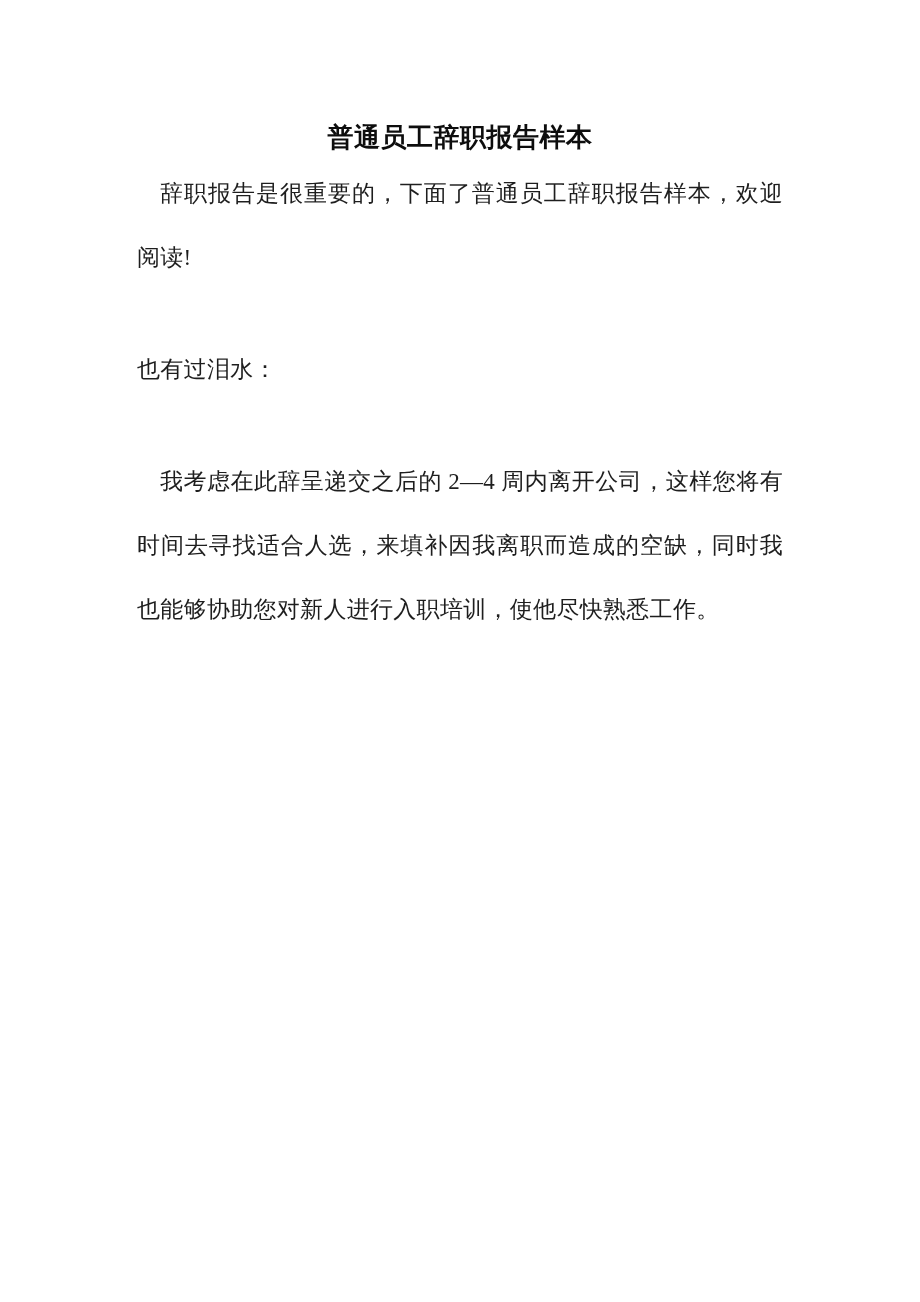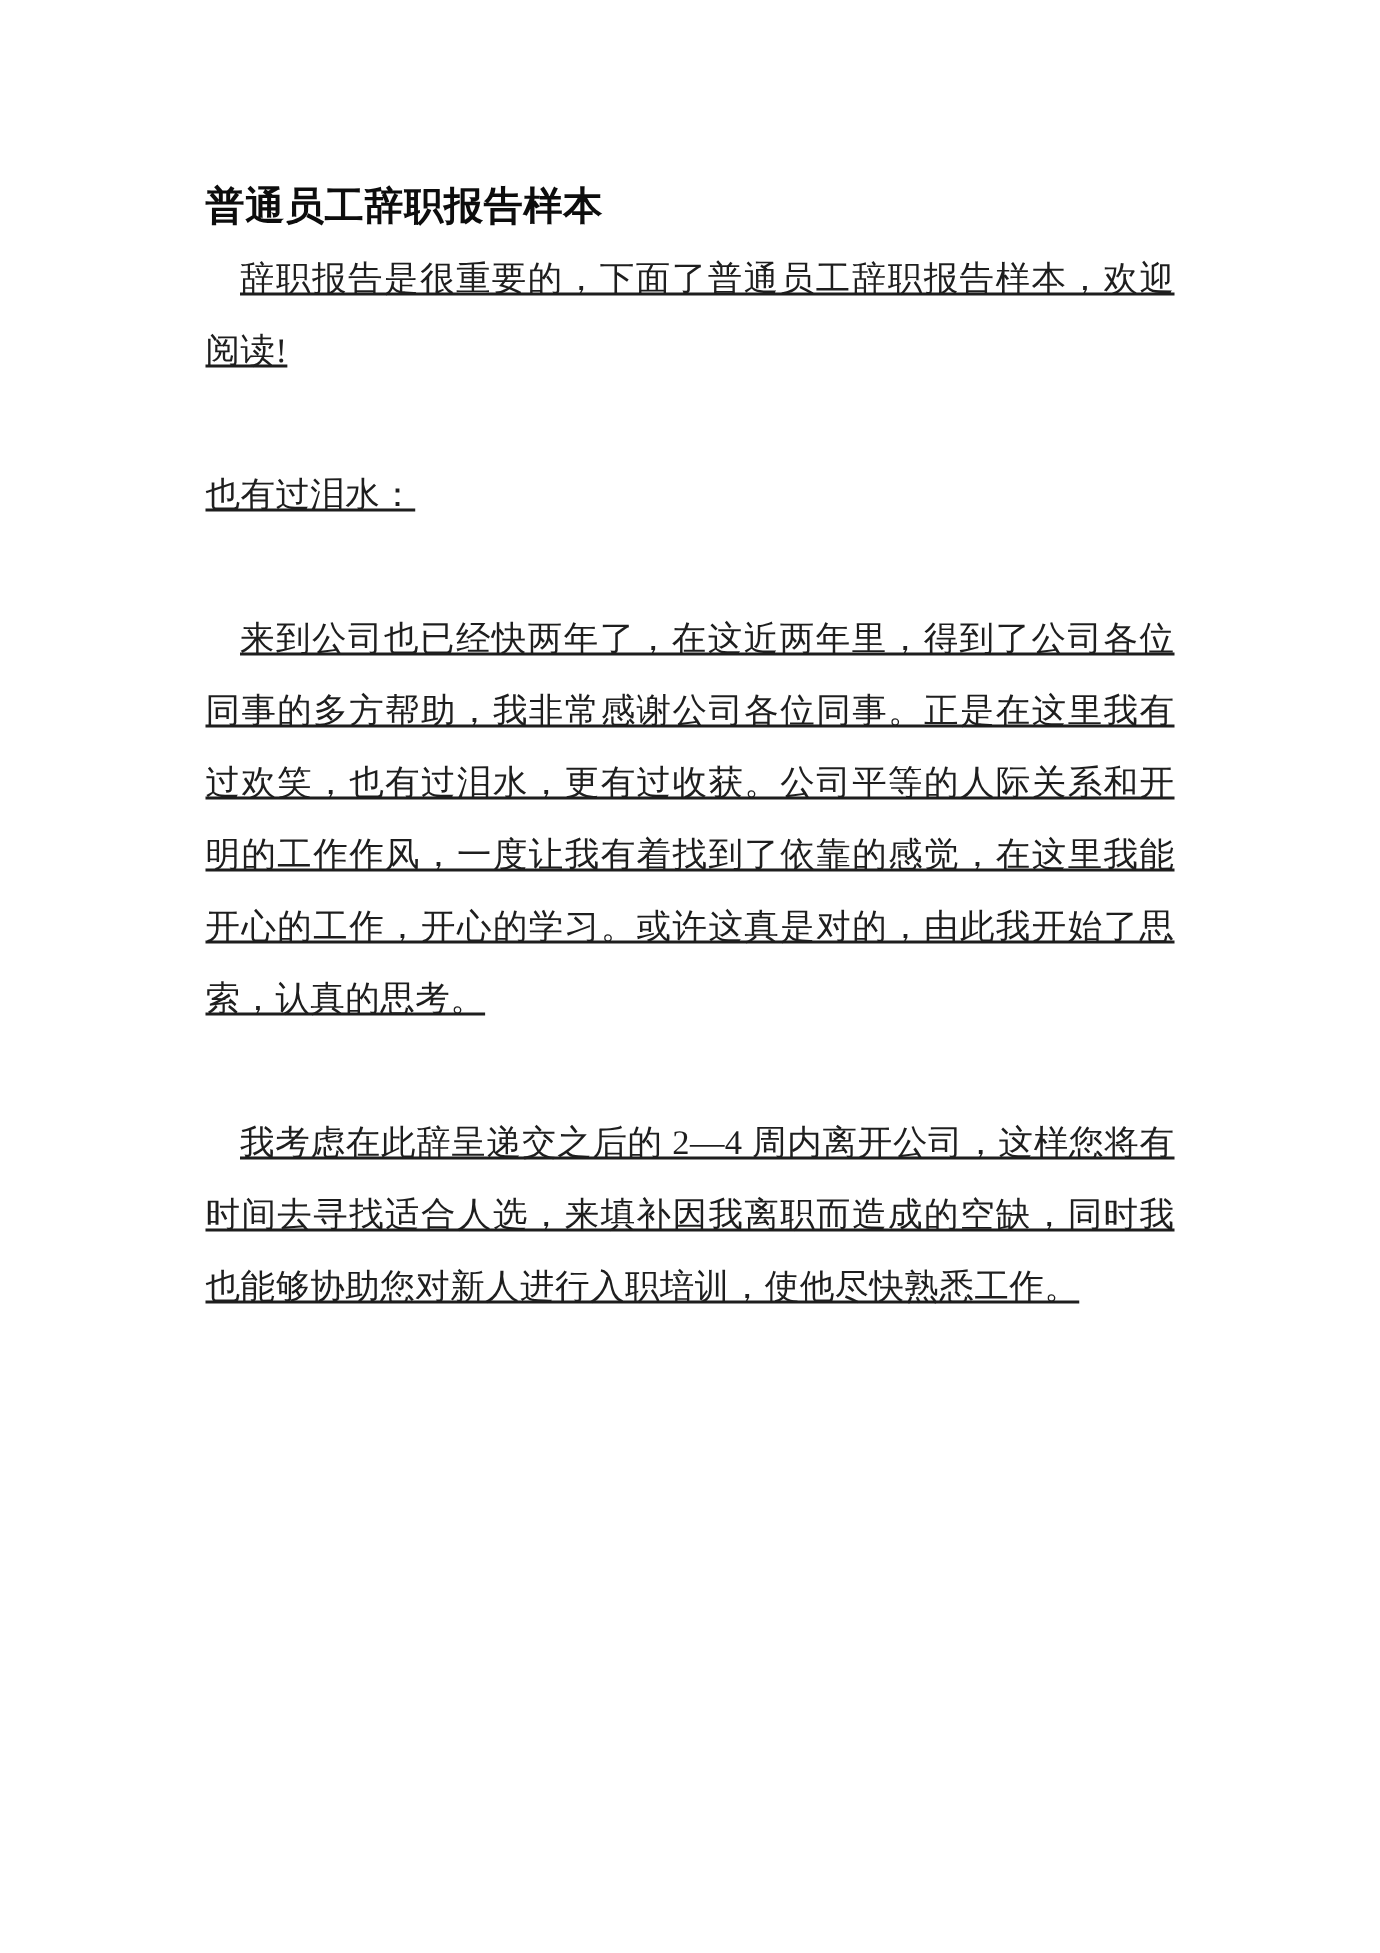--- a/index.html
+++ b/index.html
@@ -17,46 +17,44 @@
     padding: 114px 137px 40px 137px;
     overflow: hidden;
     font-family: "Liberation Serif", "DejaVu Serif", serif;
     color: #1e1e1e;
   }
   .doc-title {
     margin: 0;
     font-size: 26px;
     line-height: 48px;
     font-weight: bold;
-    text-align: left;
+    text-align: center;
     color: #0d0d0d;
     letter-spacing: 0.5px;
   }
   .para {
     margin: 0;
     font-size: 23px;
-    line-height: 48px;
+    line-height: 64px;
     text-align: justify;
     letter-spacing: 0.3px;
-    text-decoration: underline;
   }
   .indent {
     text-indent: 23px;
   }
   .gap-above {
     margin-top: 48px;
   }
 </style>
 </head>
 <body>
 
 <div class="page">
   <h1 class="doc-title">普通员工辞职报告样本</h1>
 
   <p class="para indent">辞职报告是很重要的，下面了普通员工辞职报告样本，欢迎阅读!</p>
 
   <p class="para gap-above">也有过泪水：</p>
 
-  <p class="para indent gap-above">来到公司也已经快两年了，在这近两年里，得到了公司各位同事的多方帮助，我非常感谢公司各位同事。正是在这里我有过欢笑，也有过泪水，更有过收获。公司平等的人际关系和开明的工作作风，一度让我有着找到了依靠的感觉，在这里我能开心的工作，开心的学习。或许这真是对的，由此我开始了思索，认真的思考。</p>
 
 
   <p class="para indent gap-above">我考虑在此辞呈递交之后的 2—4 周内离开公司，这样您将有时间去寻找适合人选，来填补因我离职而造成的空缺，同时我也能够协助您对新人进行入职培训，使他尽快熟悉工作。</p>
 </div>
 
 </body></html>

